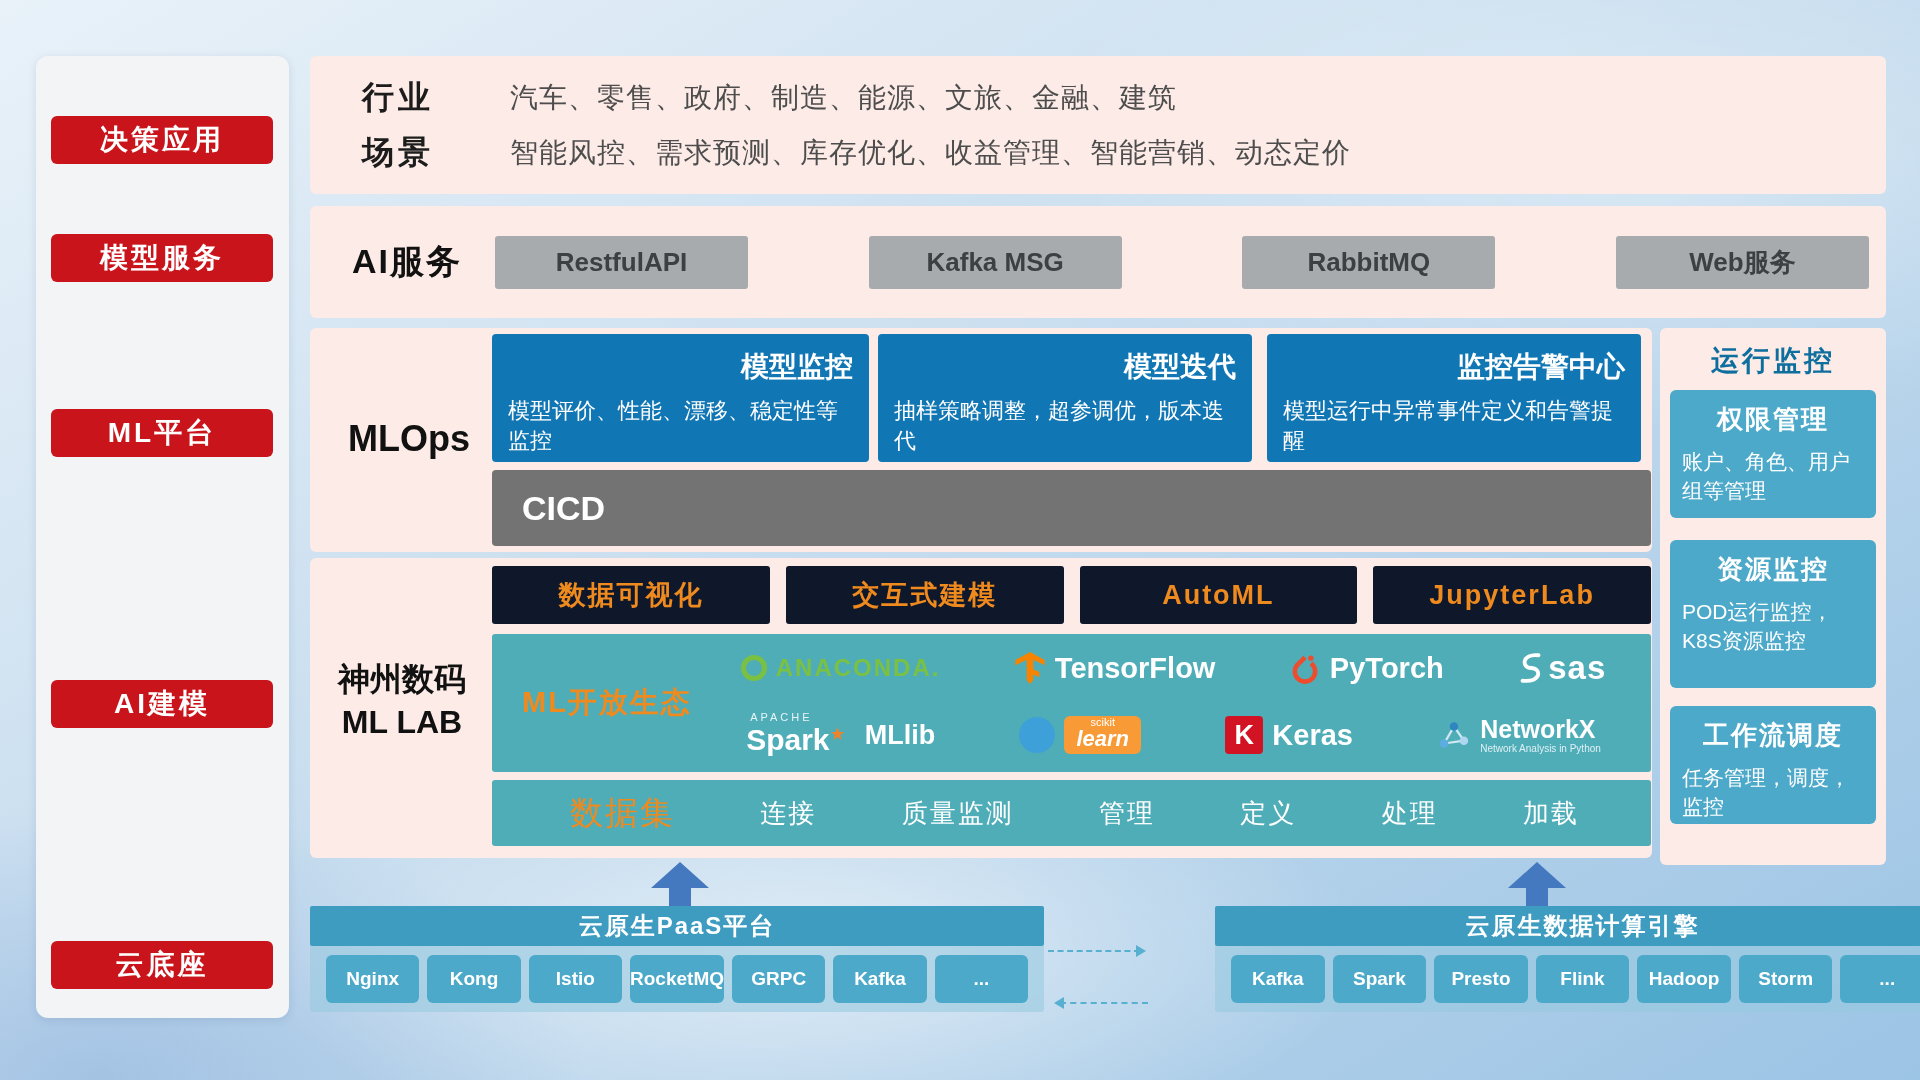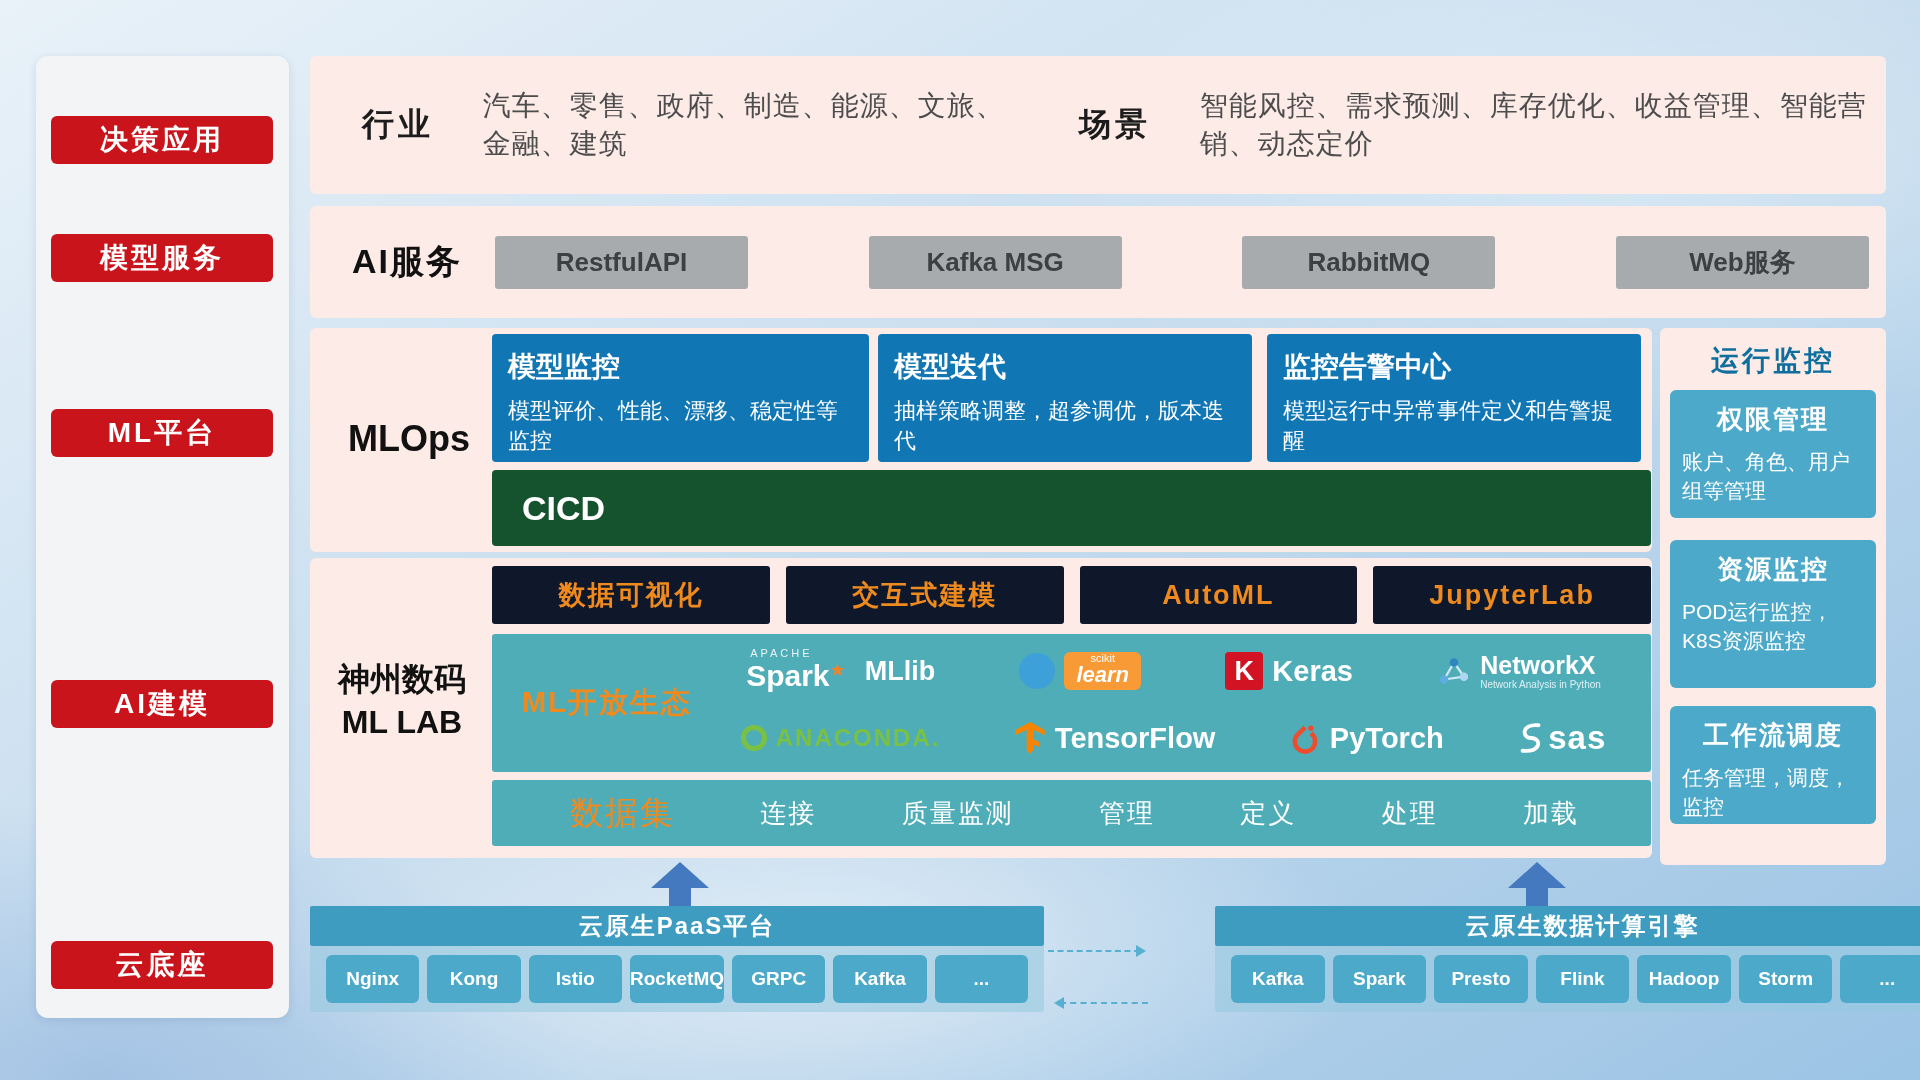--- a/index.html
+++ b/index.html
@@ -20,42 +20,42 @@
   .side-btn { position:absolute; left:15px; width:222px; height:48px; background:#c9141b;
     color:#fff; font-size:28px; font-weight:bold; letter-spacing:3px; border-radius:6px;
     display:flex; align-items:center; justify-content:center; }
   .sb0{top:60px} .sb1{top:178px} .sb2{top:353px} .sb3{top:624px} .sb4{top:885px}
 
   
   .panel { position:absolute; background:#fcebe6; border-radius:6px; }
 
   
   .industry { left:310px; top:56px; width:1576px; height:138px;
-    display:flex; flex-direction:row; justify-content:space-around; padding:14px 0; }
+    display:flex; flex-direction:column; justify-content:space-around; padding:14px 0; }
   .ind-line { display:flex; align-items:center; padding-left:52px; }
   .ind-label { width:148px; font-size:32px; font-weight:bold; color:#1c1c1c; letter-spacing:4px; }
   .ind-value { font-size:28px; color:#4d4d4d; letter-spacing:1px; }
 
   
   .ai-service { left:310px; top:206px; width:1576px; height:112px; display:flex; align-items:center; }
   .ai-label { position:absolute; left:42px; font-size:34px; font-weight:bold; color:#111; letter-spacing:2px; }
   .ai-buttons { position:absolute; left:185px; right:17px; top:30px; height:53px;
     display:flex; justify-content:space-between; }
   .ai-btn { width:253px; height:53px; background:#a8abad; color:#3d4043; font-size:26px; font-weight:bold;
     display:flex; align-items:center; justify-content:center; border-radius:3px; }
 
   
   .mlops { left:310px; top:328px; width:1342px; height:224px; }
   .mlops-label { position:absolute; left:38px; top:90px; font-size:36px; font-weight:bold; color:#111; }
   .mlops-card { position:absolute; top:6px; height:128px; background:#1076b4; border-radius:4px;
     color:#fff; padding:10px 16px; }
   .mc0{left:182px; width:377px} .mc1{left:568px; width:374px} .mc2{left:957px; width:374px}
-  .card-title { text-align:left; font-size:28px; font-weight:bold; margin-top:4px; }
+  .card-title { text-align:right; font-size:28px; font-weight:bold; margin-top:4px; }
   .card-desc { font-size:22px; line-height:1.35; margin-top:10px; }
-  .cicd { position:absolute; left:182px; top:142px; width:1159px; height:76px; background:#14532d;
+  .cicd { position:absolute; left:182px; top:142px; width:1159px; height:76px; background:#737373;
     border-radius:4px; display:flex; align-items:center; color:#fff; }
   .cicd-label { font-size:34px; font-weight:bold; margin:0 44px 0 30px; }
   .cicd-tools { flex:1; display:flex; justify-content:space-between; padding-right:50px; }
   .cicd-tools span { font-size:26px; font-weight:600; white-space:nowrap; }
 
   
   .mllab { left:310px; top:558px; width:1342px; height:300px; }
   .lab-label { position:absolute; left:12px; top:100px; width:160px; text-align:center;
     font-size:32px; font-weight:bold; color:#111; line-height:1.35; }
   .lab-tools { position:absolute; left:182px; top:8px; width:1159px; height:58px; display:flex; gap:16px; }
@@ -193,20 +193,46 @@
       <div class="lab-tool">交互式建模</div>
       <div class="lab-tool">AutoML</div>
       <div class="lab-tool">JupyterLab</div>
     </div>
 
     <div class="eco">
       <div class="eco-label">ML开放生态</div>
       <div class="eco-logos">
         <div class="eco-row">
           <div class="logo">
+            <span class="ana-ring"></span>
+            <span class="ana-text">ANACONDA.</span>
+          </div>
+          <div class="logo">
+            <svg class="tf-icon" viewBox="0 0 24 24" aria-hidden="true">
+              <path d="M12 0 L23 6 L23 10 L14.5 5.9 L14.5 12.9 L19 15 L19 19 L14.5 16.9 L14.5 21 L12 24 L9.5 21 L9.5 5.9 L1 10 L1 6 Z" fill="#f78400"></path>
+            </svg>
+            <span class="tf-text">TensorFlow</span>
+          </div>
+          <div class="logo">
+            <svg class="pt-icon" viewBox="0 0 24 24" aria-hidden="true">
+              <path d="M7.5 8.5 a7.6 7.6 0 1 0 9 0" fill="none" stroke="#ee4c2c" stroke-width="3.4"></path>
+              <path d="M7.5 8.5 L12 4" fill="none" stroke="#ee4c2c" stroke-width="3.4"></path>
+              <circle cx="16.4" cy="4.6" r="2" fill="#ee4c2c"></circle>
+            </svg>
+            <span class="pt-text">PyTorch</span>
+          </div>
+          <div class="logo">
+            <svg class="sas-icon" viewBox="0 0 24 32" aria-hidden="true">
+              <path d="M20 4 C4 2 4 16 13 16 C23 16 23 30 5 28" fill="none" stroke="#ffffff" stroke-width="3.6" stroke-linecap="round"></path>
+            </svg>
+            <span class="sas-text">sas</span>
+          </div>
+        </div>
+        <div class="eco-row">
+          <div class="logo">
             <div class="spark-block">
               <span class="spark-tag">APACHE</span>
               <span class="spark-text">Spark</span><span class="spark-star">★</span>
             </div>
             <span class="mllib-text">MLlib</span>
           </div>
           <div class="logo">
             <span class="skl-dot"></span>
             <span class="skl-badge">
               <span class="skl-tag">scikit</span>
@@ -227,46 +253,20 @@
               <circle cx="12" cy="6" r="3" fill="#2e86c1"></circle>
               <circle cx="5" cy="18" r="3" fill="#5dade2"></circle>
               <circle cx="19" cy="16" r="3" fill="#aed6f1"></circle>
             </svg>
             <span class="nx-texts">
               <span class="nx-text">NetworkX</span>
               <span class="nx-sub">Network Analysis in Python</span>
             </span>
           </div>
         </div>
-        <div class="eco-row">
-          <div class="logo">
-            <span class="ana-ring"></span>
-            <span class="ana-text">ANACONDA.</span>
-          </div>
-          <div class="logo">
-            <svg class="tf-icon" viewBox="0 0 24 24" aria-hidden="true">
-              <path d="M12 0 L23 6 L23 10 L14.5 5.9 L14.5 12.9 L19 15 L19 19 L14.5 16.9 L14.5 21 L12 24 L9.5 21 L9.5 5.9 L1 10 L1 6 Z" fill="#f78400"></path>
-            </svg>
-            <span class="tf-text">TensorFlow</span>
-          </div>
-          <div class="logo">
-            <svg class="pt-icon" viewBox="0 0 24 24" aria-hidden="true">
-              <path d="M7.5 8.5 a7.6 7.6 0 1 0 9 0" fill="none" stroke="#ee4c2c" stroke-width="3.4"></path>
-              <path d="M7.5 8.5 L12 4" fill="none" stroke="#ee4c2c" stroke-width="3.4"></path>
-              <circle cx="16.4" cy="4.6" r="2" fill="#ee4c2c"></circle>
-            </svg>
-            <span class="pt-text">PyTorch</span>
-          </div>
-          <div class="logo">
-            <svg class="sas-icon" viewBox="0 0 24 32" aria-hidden="true">
-              <path d="M20 4 C4 2 4 16 13 16 C23 16 23 30 5 28" fill="none" stroke="#ffffff" stroke-width="3.6" stroke-linecap="round"></path>
-            </svg>
-            <span class="sas-text">sas</span>
-          </div>
-        </div>
       </div>
     </div>
 
     <div class="dataset">
       <span class="ds-label">数据集</span>
       <span class="ds-item">连接</span>
       <span class="ds-item">质量监测</span>
       <span class="ds-item">管理</span>
       <span class="ds-item">定义</span>
       <span class="ds-item">处理</span>

